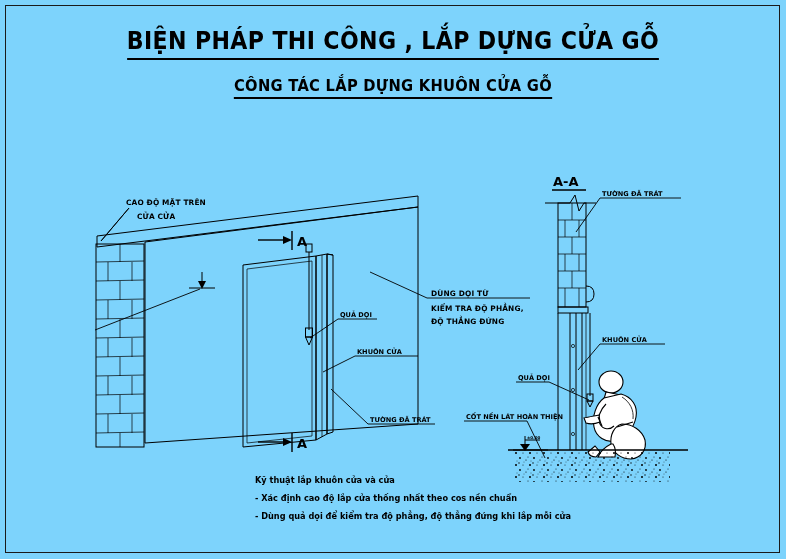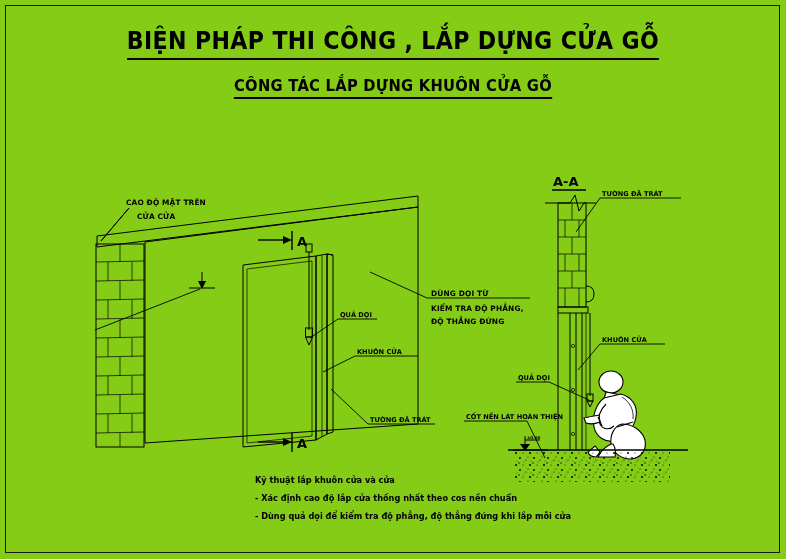--- a/index.html
+++ b/index.html
@@ -8,21 +8,21 @@
     padding: 0;
     background: #ffffff;
   }
   body {
     font-family: "Liberation Sans", sans-serif;
   }
   #page {
     position: relative;
     width: 786px;
     height: 559px;
-    background: #84cc16;
+    background: #7dd3fc;
     overflow: hidden;
   }
   #page-border {
     position: absolute;
     left: 5px;
     top: 5px;
     width: 775px;
     height: 548px;
     border: 1.6px solid #1a1a1a;
     box-sizing: border-box;

